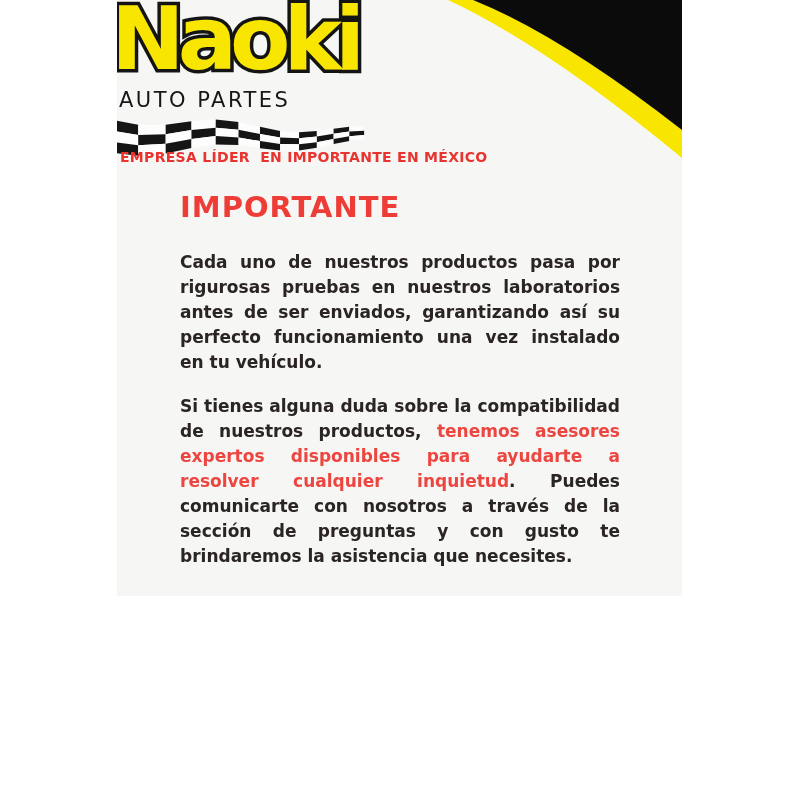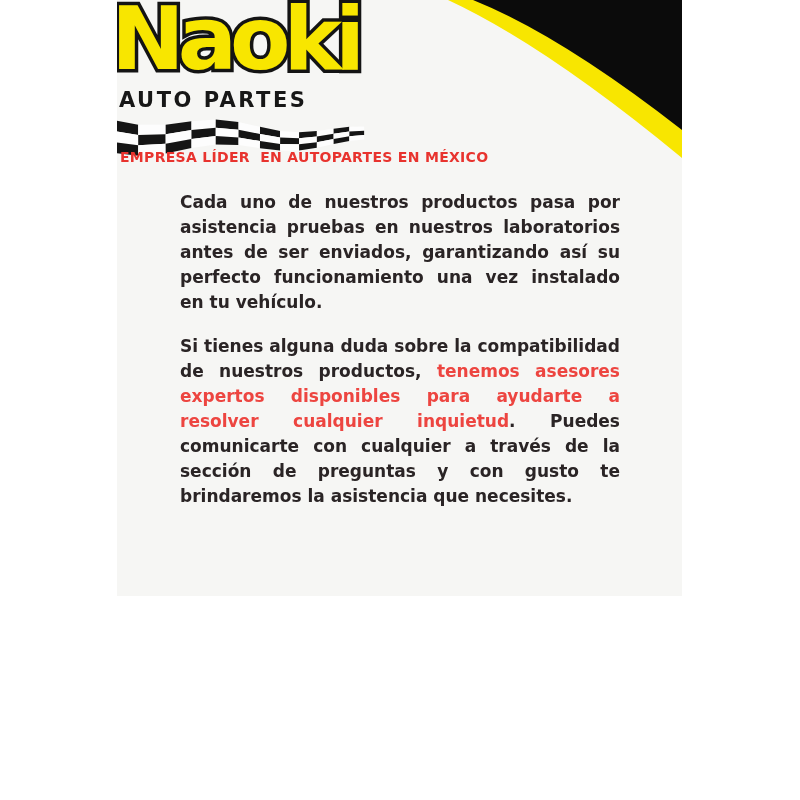--- a/index.html
+++ b/index.html
@@ -8,21 +8,21 @@
   .card{position:absolute;left:117px;top:0;width:565px;height:596px;
         background:var(--card_bg,#f6f6f4);overflow:hidden;}
   svg{display:block;}
   .corner-tr{position:absolute;top:0;right:0;width:565px;height:170px;}
   .bottom-decor{position:absolute;left:0;top:640px;width:565px;height:157px;}
 
   .brand{position:absolute;left:0;top:0;width:565px;height:170px;}
   .logo{position:absolute;left:-6px;top:-12px;font-size:88px;font-weight:bold;
         letter-spacing:-7px;line-height:1.15;color:var(--brand_yellow,#f8e600);
         -webkit-text-stroke:7px var(--logo_outline,#141414);paint-order:stroke fill;}
-  .subtitle{position:absolute;left:2px;top:88px;font-size:21px;font-weight:bold;
+  .subtitle{position:absolute;left:2px;top:88px;font-size:21px;font-weight:normal;
         letter-spacing:2.5px;color:#171717;}
   .flag{position:absolute;left:-8px;top:111px;width:258px;height:45px;}
   .tagline{position:absolute;left:3px;top:149px;font-size:14px;font-weight:bold;
         color:var(--tagline_red,#e8332e);letter-spacing:.3px;white-space:pre-wrap;}
 
   .content{position:absolute;left:63px;top:190px;width:440px;}
   .content h1{margin:0 0 26px 0;font-size:29px;font-weight:bold;letter-spacing:1px;
         color:var(--heading_red,#ee3d36);}
   .content p{margin:0 0 19px 0;font-size:17px;line-height:25px;font-weight:bold;
         color:var(--body_text,#2a2425);text-align:justify;}
@@ -72,27 +72,28 @@
         <polygon points="213.5025988856916,22.19777487199865 230.6924429525501,19.60306172087368 230.6924429525501,25.319635062544723 213.5025988856916,28.40739025279664" fill="#fdfdfd"></polygon>
         <polygon points="213.5025988856916,28.40739025279664 230.6924429525501,25.319635062544723 230.6924429525501,31.036208404215767 213.5025988856916,34.61700563359464" fill="#151515"></polygon>
         <polygon points="213.5025988856916,34.61700563359464 230.6924429525501,31.036208404215767 230.6924429525501,36.75278174588681 213.5025988856916,40.82662101439263" fill="#fdfdfd"></polygon>
         <polygon points="230.6924429525501,19.60306172087368 246.85089637539707,17.551127452745977 246.85089637539707,22.80424127763769 230.6924429525501,25.319635062544723" fill="#151515"></polygon>
         <polygon points="230.6924429525501,25.319635062544723 246.85089637539707,22.80424127763769 246.85089637539707,28.0573551025294 230.6924429525501,31.036208404215767" fill="#fdfdfd"></polygon>
         <polygon points="230.6924429525501,31.036208404215767 246.85089637539707,28.0573551025294 246.85089637539707,33.31046892742111 230.6924429525501,36.75278174588681" fill="#151515"></polygon>
         <polygon points="246.85089637539707,17.551127452745977 262.03984259287324,17.116902658557095 262.03984259287324,21.934364537676235 246.85089637539707,22.80424127763769" fill="#fdfdfd"></polygon>
         <polygon points="246.85089637539707,22.80424127763769 262.03984259287324,21.934364537676235 262.03984259287324,26.751826416795375 246.85089637539707,28.0573551025294" fill="#151515"></polygon>
         <polygon points="246.85089637539707,28.0573551025294 262.03984259287324,26.751826416795375 262.03984259287324,31.56928829591451 246.85089637539707,33.31046892742111" fill="#fdfdfd"></polygon>
       </svg>
-    <div class="tagline">EMPRESA LÍDER  EN AUTOPARTES EN MÉXICO</div>
+    <div class="tagline">EMPRESA LÍDER  EN IMPORTANTE EN MÉXICO</div>
   </div>
 
   <div class="content">
+    <h1>IMPORTANTE</h1>
     <div id="paragraphs">
-        <p><span>Cada uno de nuestros productos pasa por asistencia pruebas en nuestros laboratorios antes de ser enviados, garantizando así su perfecto funcionamiento una vez instalado en tu vehículo.</span></p>
-        <p><span>Si tienes alguna duda sobre la compatibilidad de nuestros productos, </span><span class="hl">tenemos asesores expertos disponibles para ayudarte a resolver cualquier inquietud</span><span>. Puedes comunicarte con cualquier a través de la sección de preguntas y con gusto te brindaremos la asistencia que necesites.</span></p>
+        <p><span>Cada uno de nuestros productos pasa por rigurosas pruebas en nuestros laboratorios antes de ser enviados, garantizando así su perfecto funcionamiento una vez instalado en tu vehículo.</span></p>
+        <p><span>Si tienes alguna duda sobre la compatibilidad de nuestros productos, </span><span class="hl">tenemos asesores expertos disponibles para ayudarte a resolver cualquier inquietud</span><span>. Puedes comunicarte con nosotros a través de la sección de preguntas y con gusto te brindaremos la asistencia que necesites.</span></p>
       </div>
   </div>
 
   <svg class="bottom-decor" viewBox="0 0 565 157" preserveAspectRatio="none">
     <defs>
       <linearGradient id="gLeft" x1="0" y1="0" x2="0" y2="1">
         <stop offset="0" stop-color="#2F8153"></stop>
         <stop offset="1" stop-color="#C6E039"></stop>
       </linearGradient>
       <linearGradient id="gRight" x1="0" y1="0" x2="0" y2="1">

